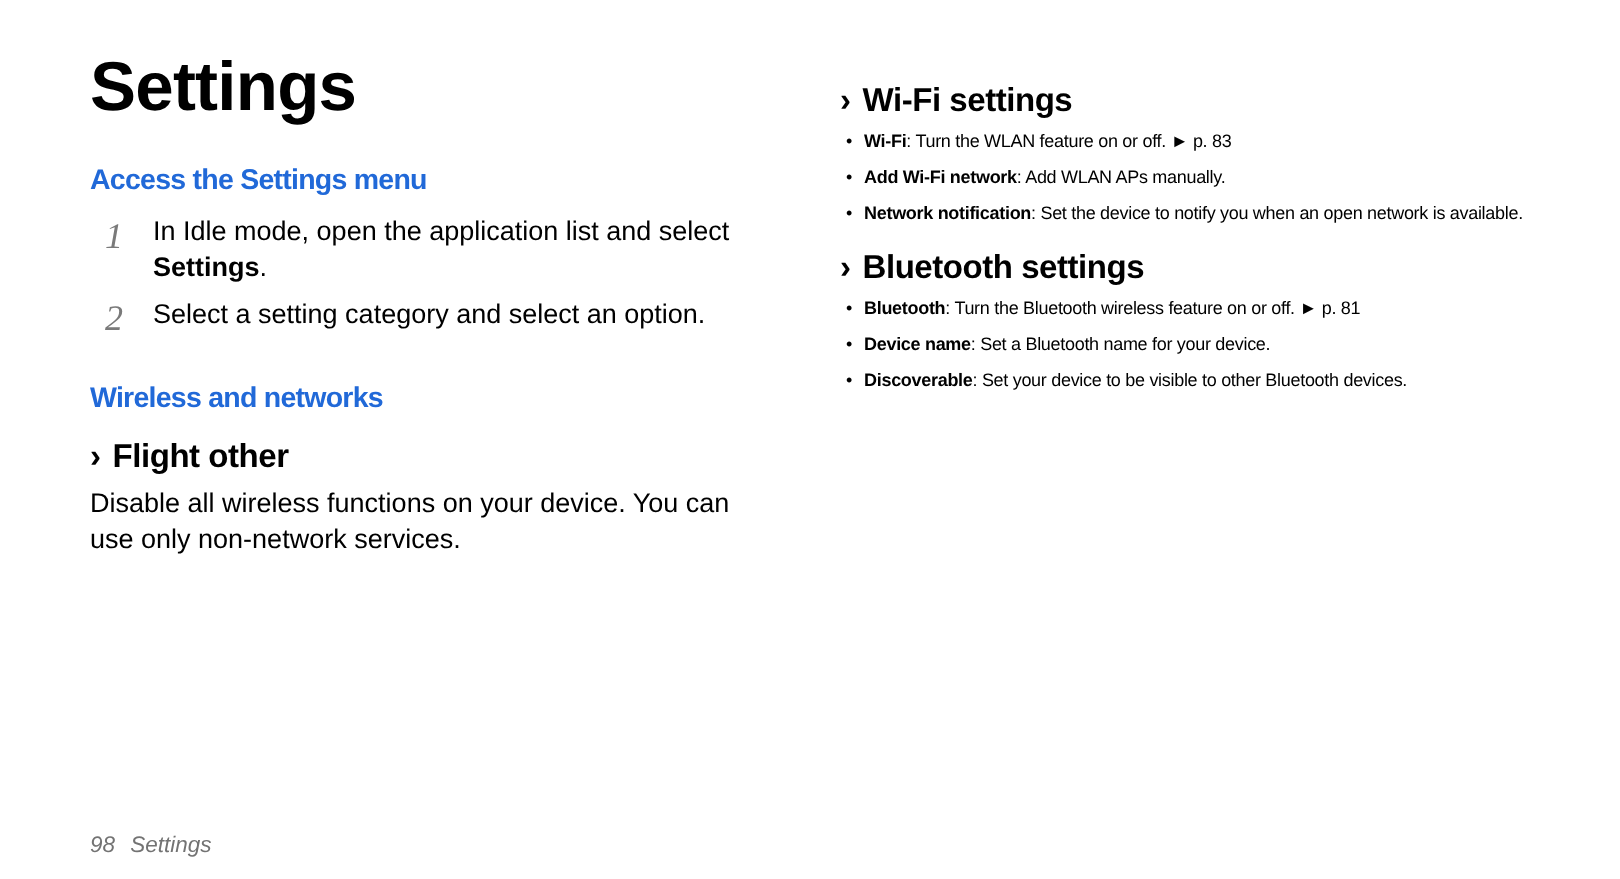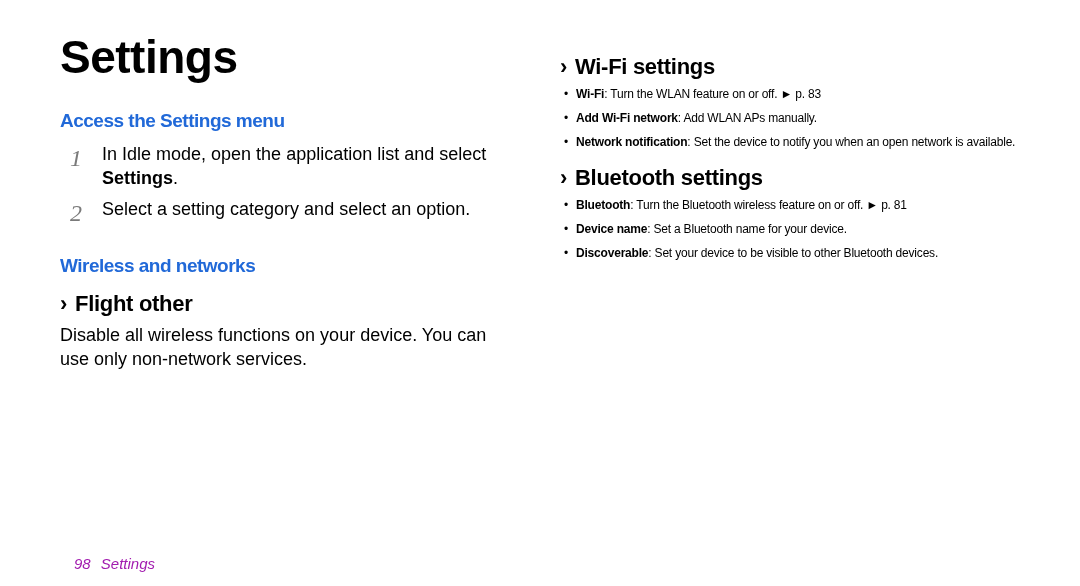--- a/index.html
+++ b/index.html
@@ -87,22 +87,21 @@
       content: "•";
       margin-right: 8px;
     }
     .b { font-weight: 700; }
     .footer {
       position: absolute;
       bottom: 14px;
       left: 60px;
       font-size: 15px;
       font-style: italic;
-      color: #a21caf;
-      margin-left: 14px;
+      color: #737373;
     }
     .footer .pn { font-style: italic; margin-right: 6px; }
   </style>
 </head>
 <body>
 
 <div class="page">
   <div class="col">
     <div class="title">Settings</div>
 

